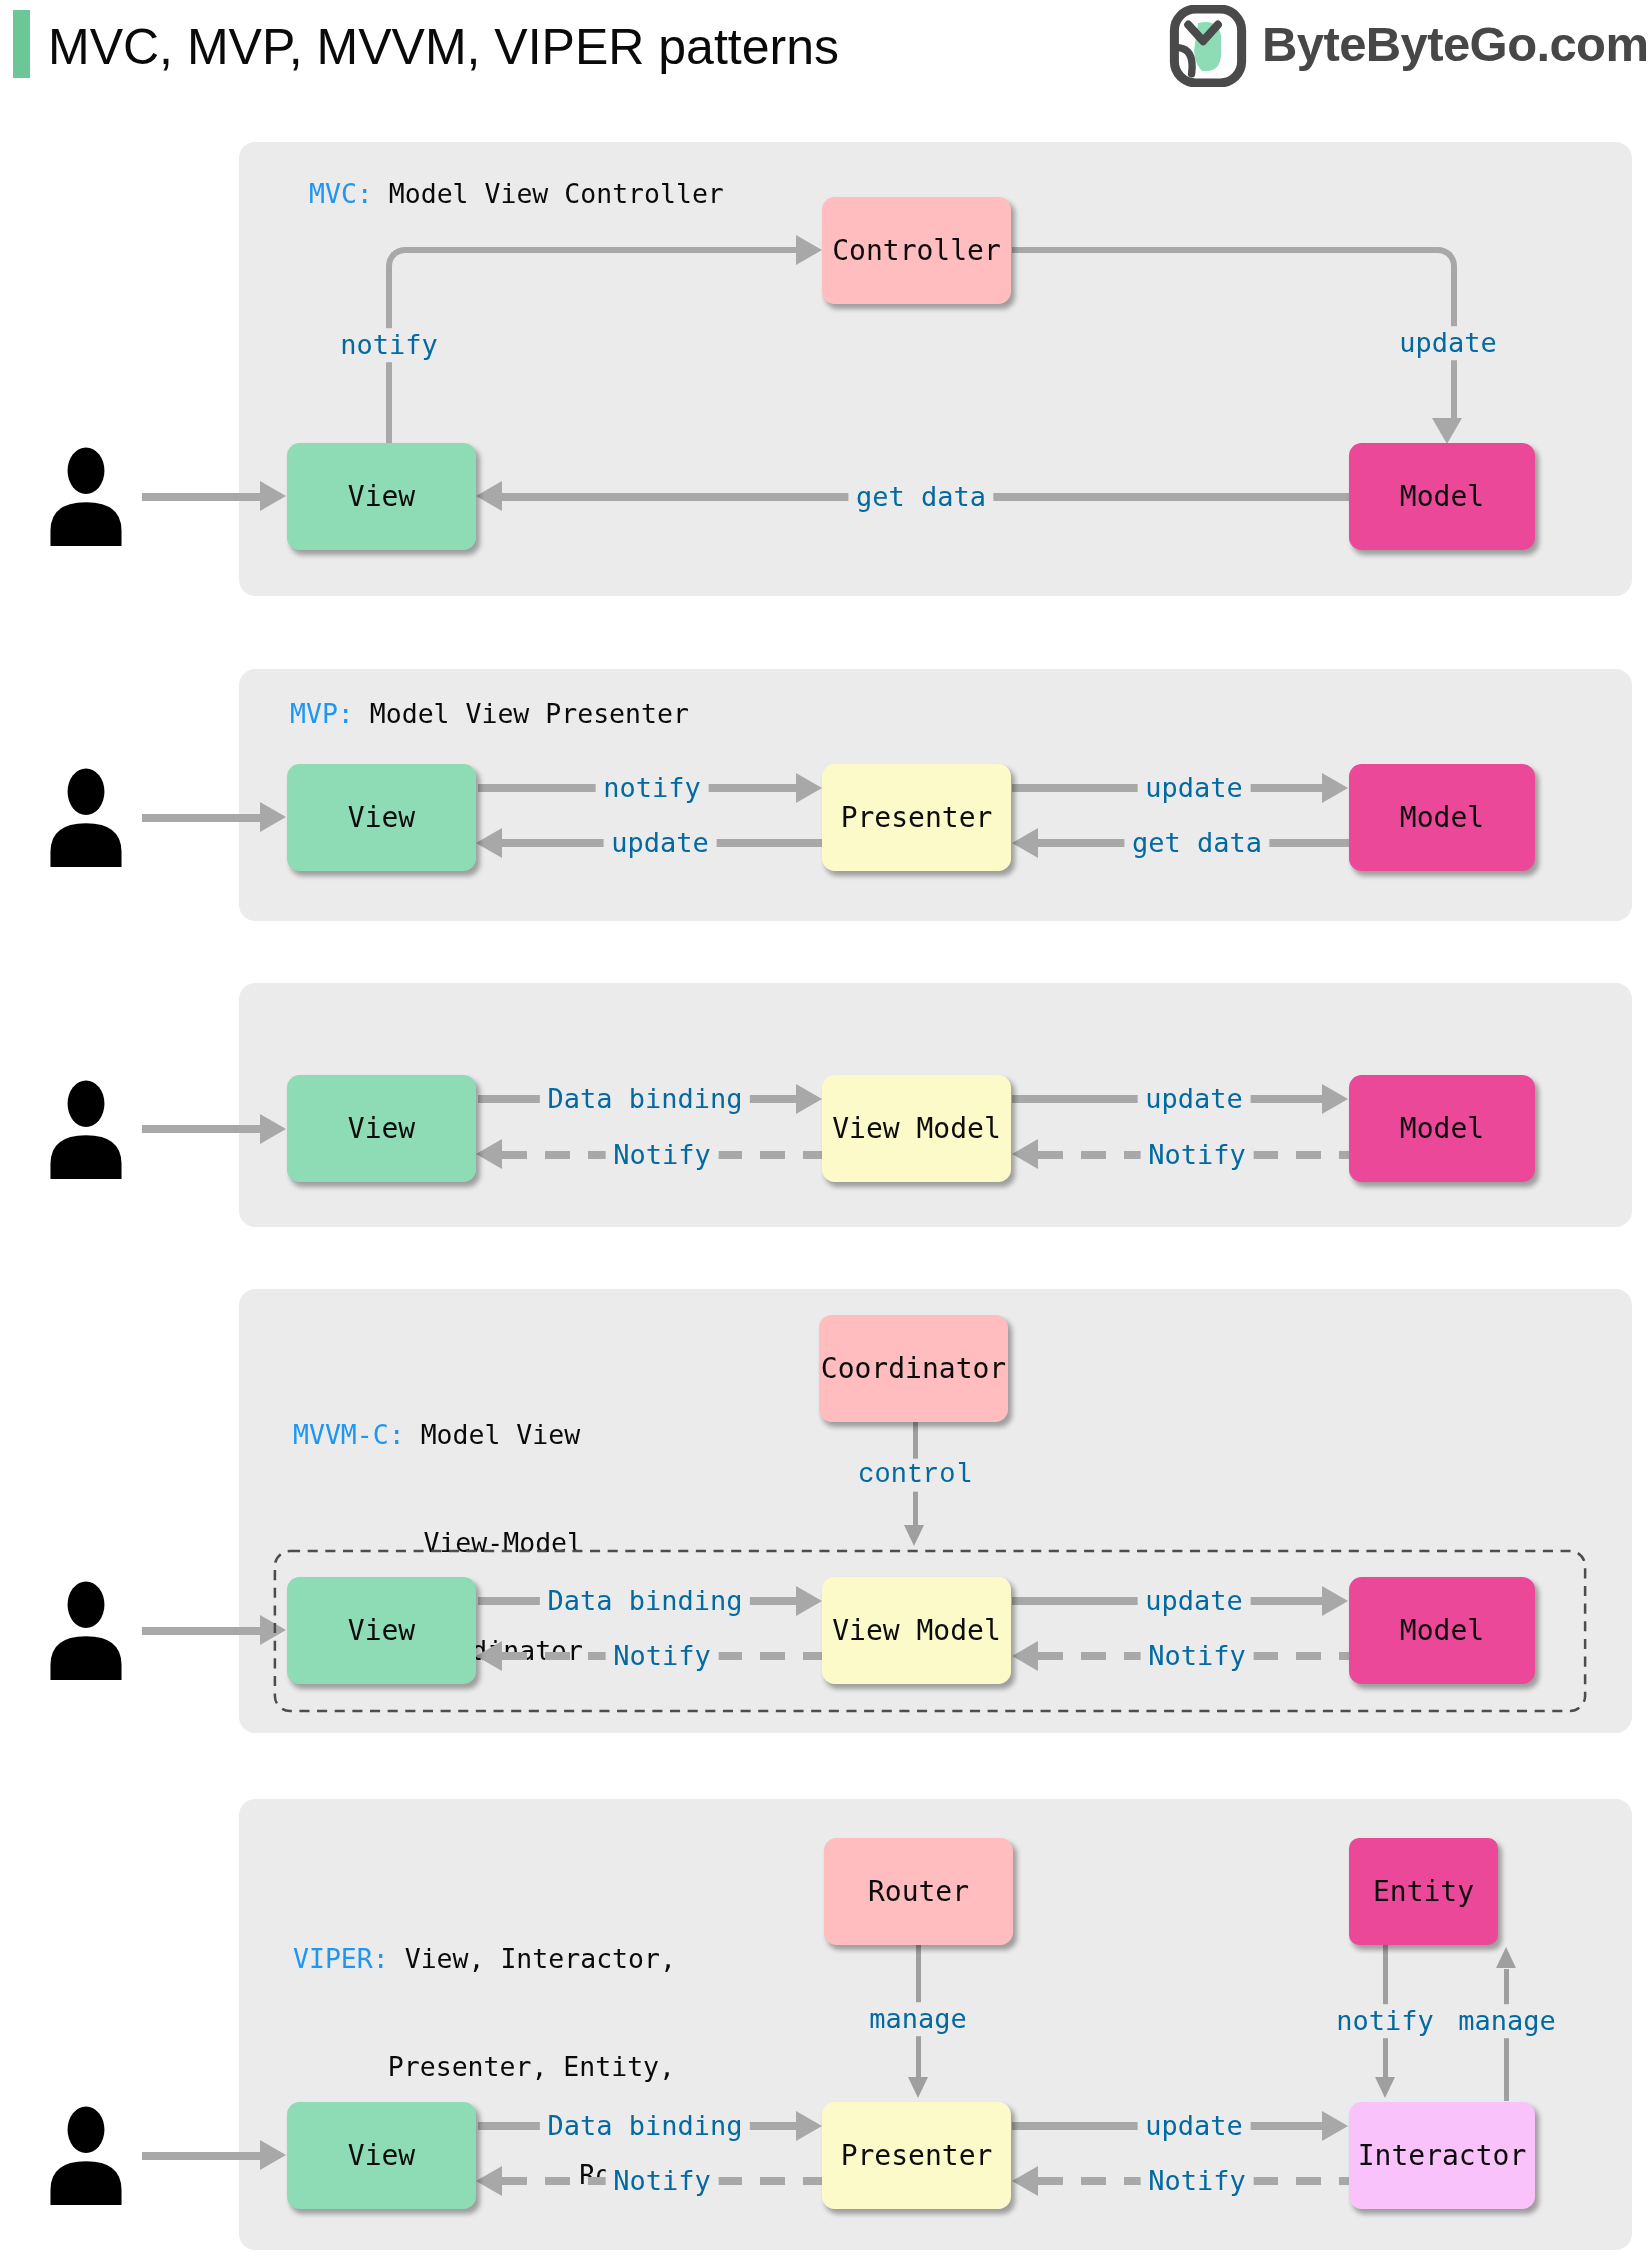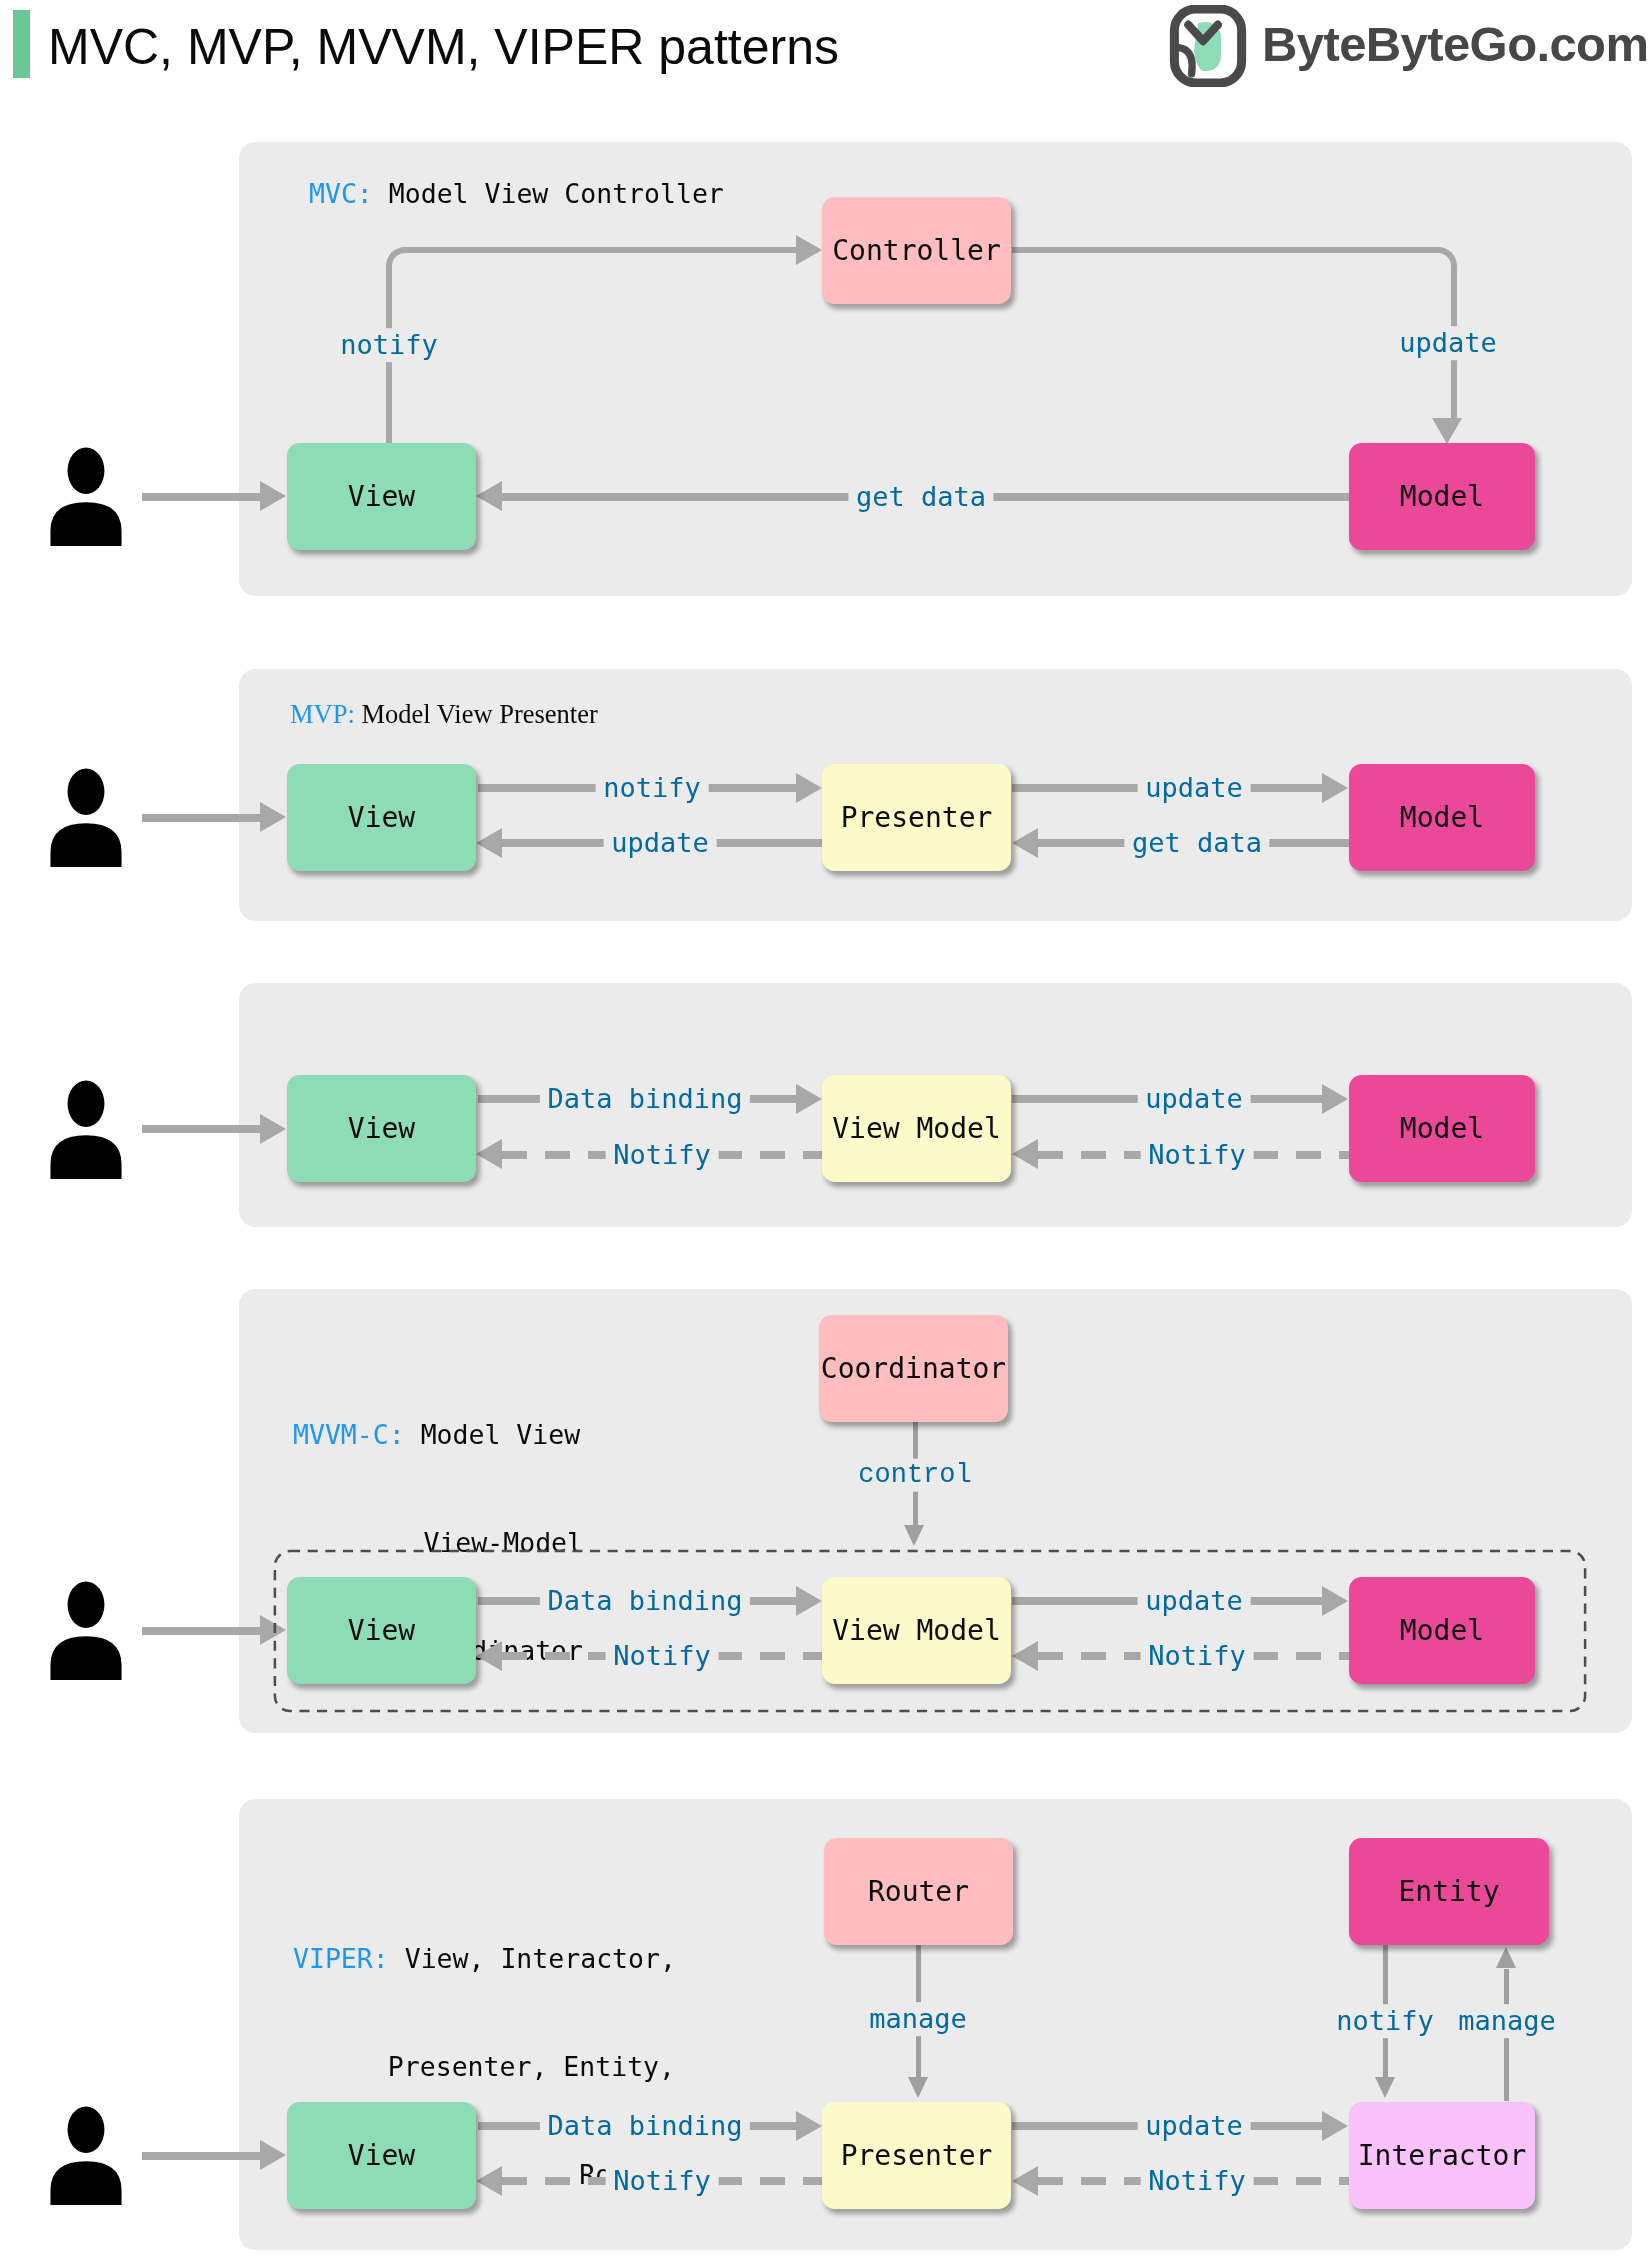--- a/index.html
+++ b/index.html
@@ -58,21 +58,21 @@
   <div class="brand">ByteByteGo.com</div>
 
   <div class="panel" style="top:142px;height:454px;"></div>
   <div class="panel" style="top:669px;height:252px;"></div>
   <div class="panel" style="top:983px;height:244px;"></div>
   <div class="panel" style="top:1289px;height:444px;"></div>
   <div class="panel" style="top:1799px;height:451px;"></div>
 
   <div class="sec-label" style="left:309px;top:176px;"><span class="blue">MVC:</span><span> Model View Controller</span></div>
 
-  <div class="sec-label" style="left:290px;top:696px;font-family:Liberation Serif, serif;"><span class="blue">MVP:</span><span> Model View Presenter</span></div>
+  <div class="sec-label" style="left:290px;top:696px;"><span class="blue">MVP:</span><span> Model View Presenter</span></div>
 
 
   <div class="sec-label" style="left:293px;top:1345px;width:290px;">
     <div><span class="blue">MVVM-C:</span><span> Model View</span></div>
     <div class="al-r">View-Model</div>
     <div class="al-r">Coordinator</div>
   </div>
 
   <div class="sec-label" style="left:293px;top:1869px;width:382px;">
     <div class="al-r"><span class="blue">VIPER:</span><span> View, Interactor,</span></div>
@@ -232,21 +232,21 @@
   <div class="dash" style="left:502px;top:2177px;width:320px;"></div>
   <div class="ah ah-l" style="left:476px;top:2166px;"></div>
   <div class="hline" style="left:1012px;top:2122px;width:311px;"></div>
   <div class="ah ah-r" style="left:1322px;top:2111px;"></div>
   <div class="dash" style="left:1038px;top:2177px;width:311px;"></div>
   <div class="ah ah-l" style="left:1012px;top:2166px;"></div>
 
   <div class="box pink" style="left:824px;top:1838px;">
       <span>Router</span>
     </div>
-  <div class="box purple" style="left:1349px;top:1838px;width:200px;">
+  <div class="box purple" style="left:1349px;top:1838px;width:149px;border-radius:10px;">
       <span>Entity</span>
     </div>
   <div class="box green" style="left:287px;top:2102px;">
       <span>View</span>
     </div>
   <div class="box yellow" style="left:822px;top:2102px;">
       <span>Presenter</span>
     </div>
   <div class="box magenta" style="left:1349px;top:2102px;width:186px;">
       <span>Interactor</span>

